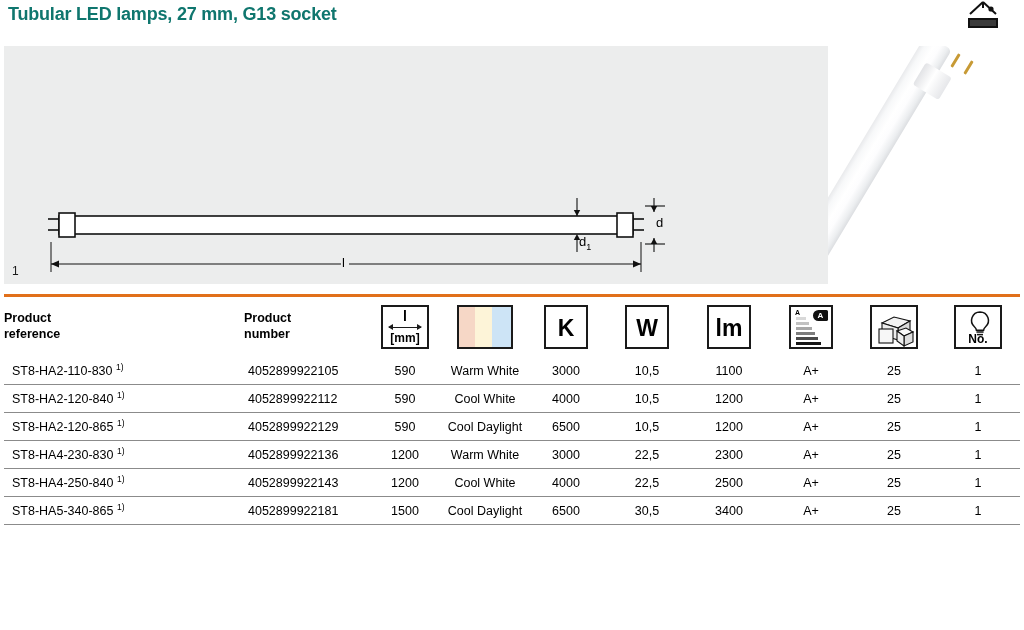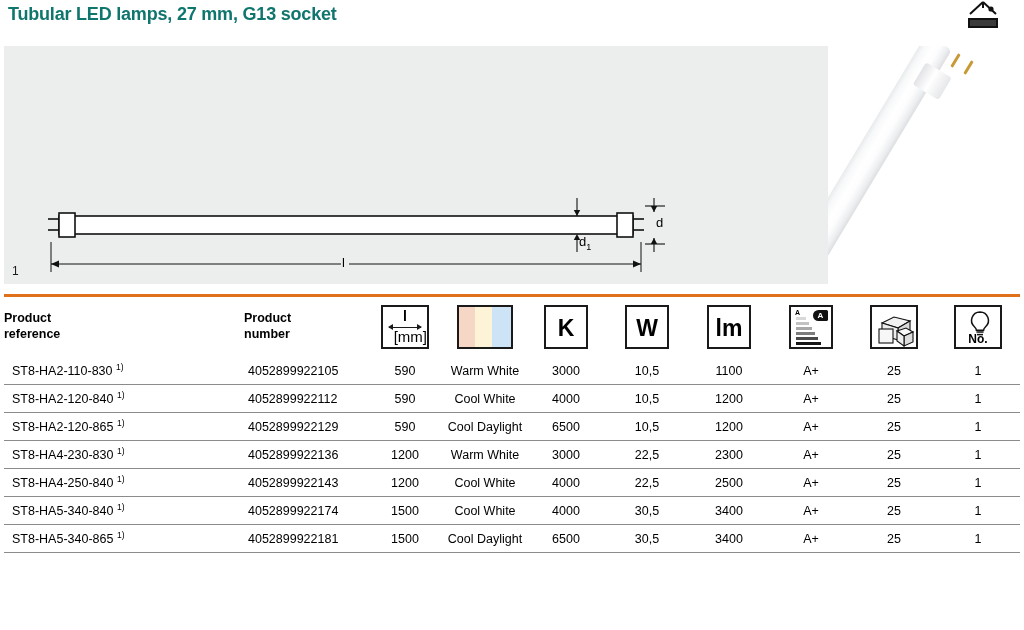--- a/index.html
+++ b/index.html
@@ -181,22 +181,23 @@
     border-top: 3.5px solid transparent;
     border-bottom: 3.5px solid transparent;
   }
   .hdr-len .lbar:before { left: -1px; border-right: 5px solid #1a1a1a; }
   .hdr-len .lbar:after  { right: -1px; border-left: 5px solid #1a1a1a; }
   .hdr-len .lunit {
     position: absolute;
     bottom: 2px;
     left: 0;
     right: 0;
-    text-align: right;
-    font-size: 15px;
+    text-align: center;
+    font-size: 12px;
+    font-weight: bold;
   }
   .hdr-swatch {
     width: 56px;
     height: 44px;
     background: linear-gradient(90deg,
       #f6d7c6 0%, #f6d7c6 31%,
       #fdf4d8 31%, #fdf4d8 63%,
       #cde4f6 63%, #cde4f6 100%);
   }
   .hdr-icon {
@@ -469,32 +470,20 @@
       <td>4000</td>
       <td>22,5</td>
       <td>2500</td>
       <td>A+</td>
       <td>25</td>
       <td>1</td>
     </tr>
 
 
 
-    <tr>
-      <td class="ref"><span>ST8-HA5-340-840</span> <sup class="fn">1)</sup></td>
-      <td class="num">4052899922174</td>
-      <td>1500</td>
-      <td class="cct-name">Cool White</td>
-      <td>4000</td>
-      <td>30,5</td>
-      <td>3400</td>
-      <td>A+</td>
-      <td>25</td>
-      <td>1</td>
-    </tr>
 
     <tr>
       <td class="ref"><span>ST8-HA5-340-865</span> <sup class="fn">1)</sup></td>
       <td class="num">4052899922181</td>
       <td>1500</td>
       <td class="cct-name">Cool Daylight</td>
       <td>6500</td>
       <td>30,5</td>
       <td>3400</td>
       <td>A+</td>

